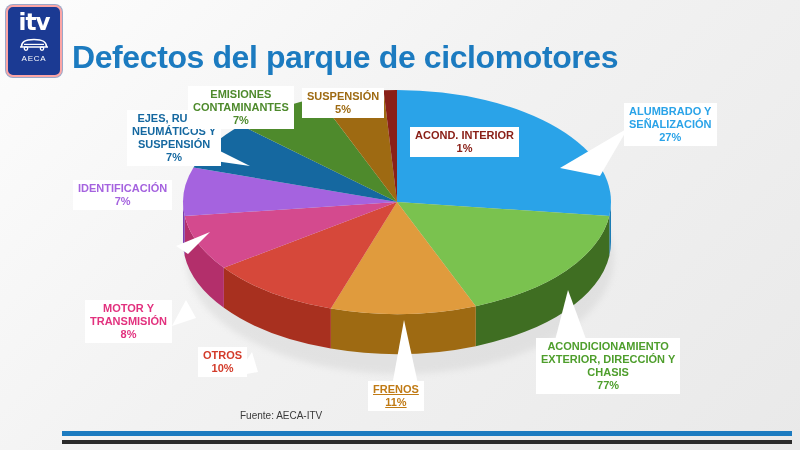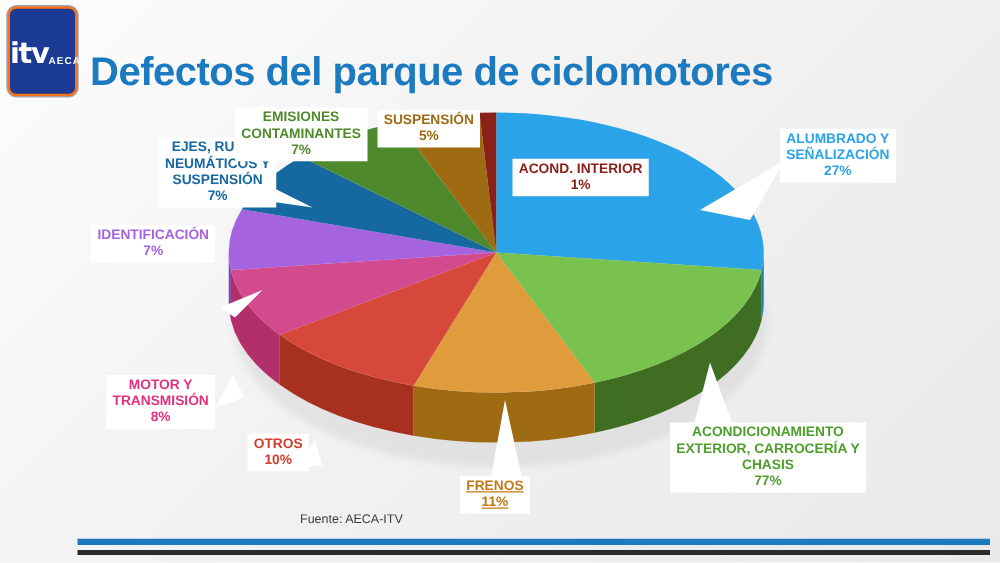--- a/index.html
+++ b/index.html
@@ -6,32 +6,32 @@
   html,body { width:800px; height:450px; overflow:hidden; }
   body {
     font-family:"Liberation Sans", sans-serif;
     background: linear-gradient(135deg,#fdfdfd 0%,#f2f2f2 45%,#e9e9e9 100%);
     position:relative;
   }
 
   
   #logo {
     position:absolute; left:6px; top:5px; width:56px; height:72px;
-    background:#1B3A93; border:2px solid #f97316; border-radius:7px;
+    background:#1B3A93; border:2px solid #fca5a5; border-radius:7px;
     box-shadow:0 0 0 1px #9aa8c9;
-    display:flex; flex-direction:row; align-items:center; justify-content:flex-start;
+    display:flex; flex-direction:column; align-items:center; justify-content:flex-start;
     padding-top:3px;
   }
   #logo .itv {
     color:#fff; font-weight:bold; font-size:23px; line-height:24px;
     letter-spacing:-1px; font-family:"DejaVu Sans", sans-serif;
   }
   #logo .car { margin-top:2px; }
   #logo .aeca {
-    color:#fff; font-size:8px; font-weight:bold; letter-spacing:0.8px; margin-top:12px;
+    color:#fff; font-size:8px; font-weight:normal; letter-spacing:0.8px; margin-top:2px;
   }
 
   
   #title {
     position:absolute; left:72px; top:18px;
     color:#1C7BC0; font-weight:bold; font-size:32px;
     letter-spacing:-0.4px; white-space:nowrap;
     font-family:"Liberation Sans", sans-serif;
     margin-top:21px;
   }
@@ -122,21 +122,21 @@
   </svg>
 
   <div class="lbl" id="lbl-alumbrado">
     <span>ALUMBRADO Y</span><br>
     <span>SEÑALIZACIÓN</span><br>
     <span>27%</span>
   </div>
 
   <div class="lbl" id="lbl-acond-ext">
     <span>ACONDICIONAMIENTO</span><br>
-    <span>EXTERIOR, CARROCERÍA Y</span><br>
+    <span>EXTERIOR, DIRECCIÓN Y</span><br>
     <span>CHASIS</span><br>
     <span>77%</span>
   </div>
 
   <div class="lbl" id="lbl-frenos">
     <span>FRENOS</span><br>
     <span>11%</span>
   </div>
 
   <div class="lbl" id="lbl-otros">

